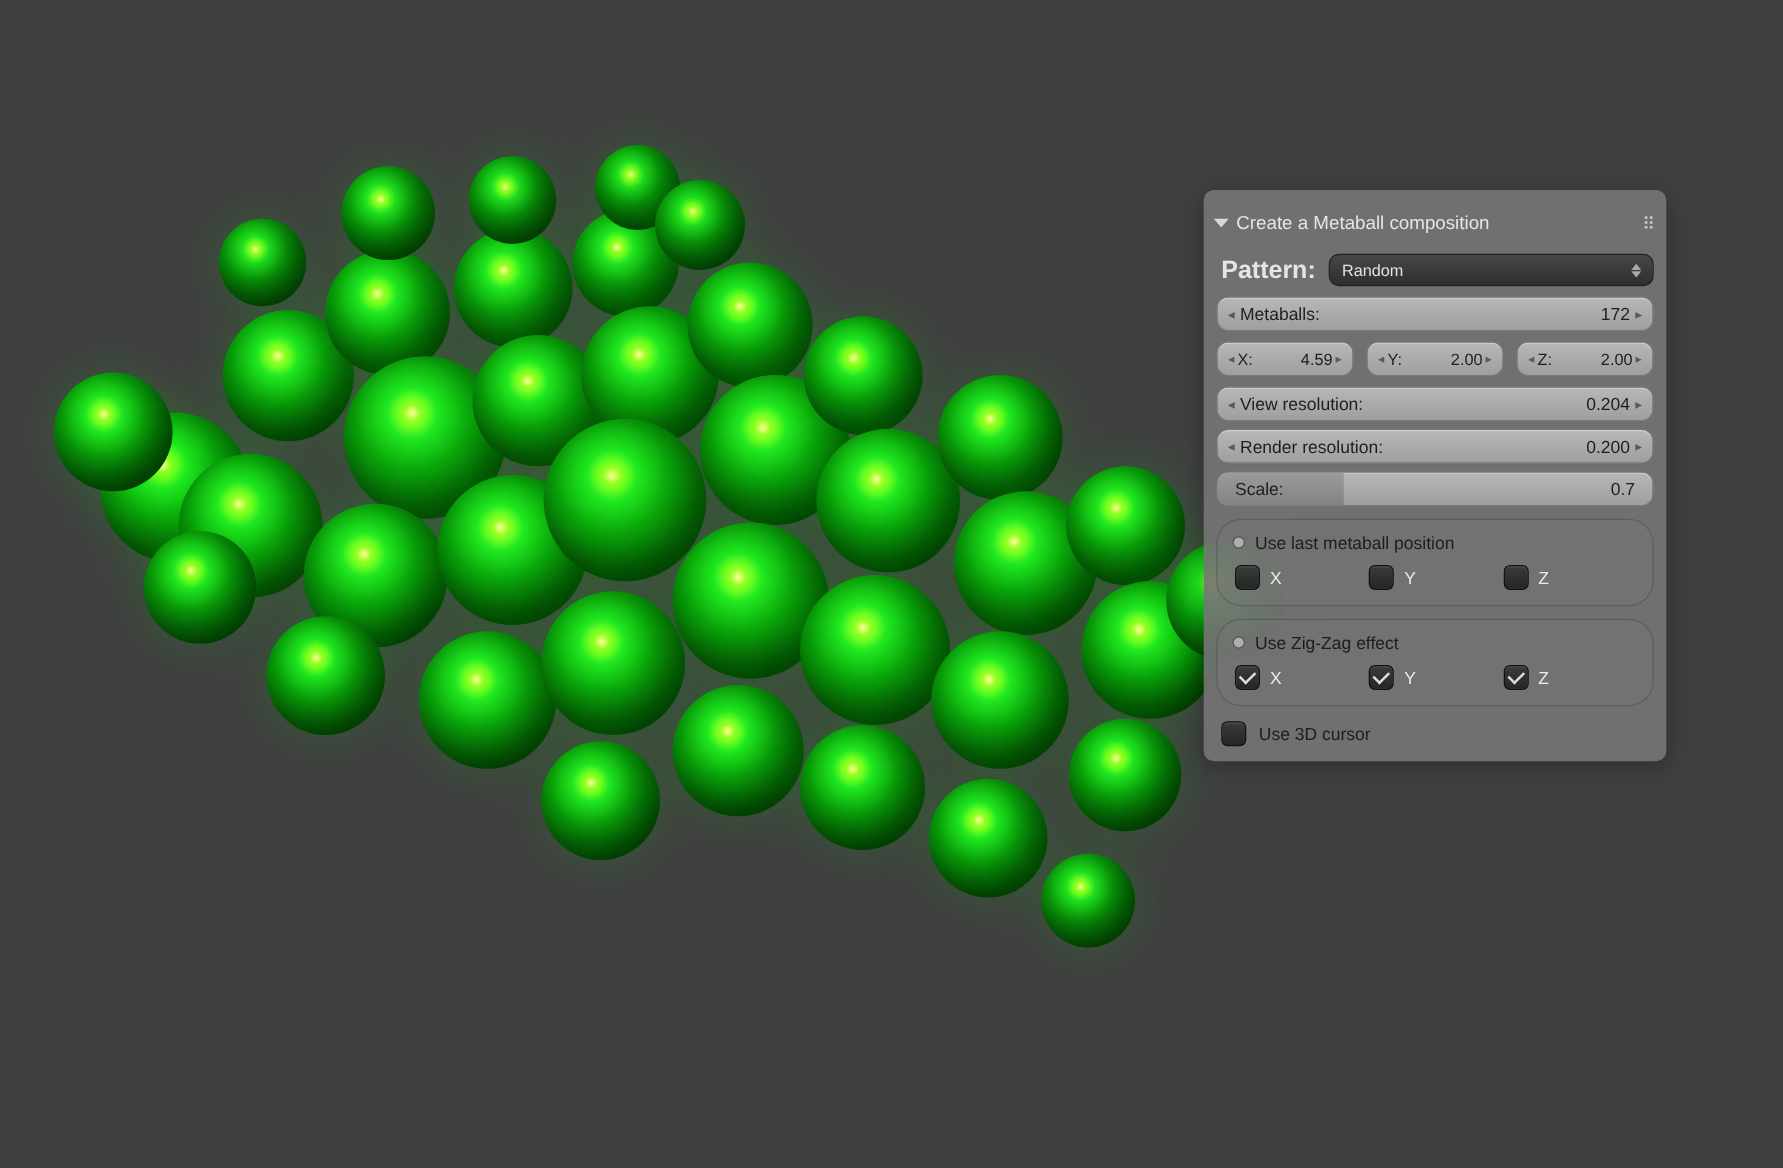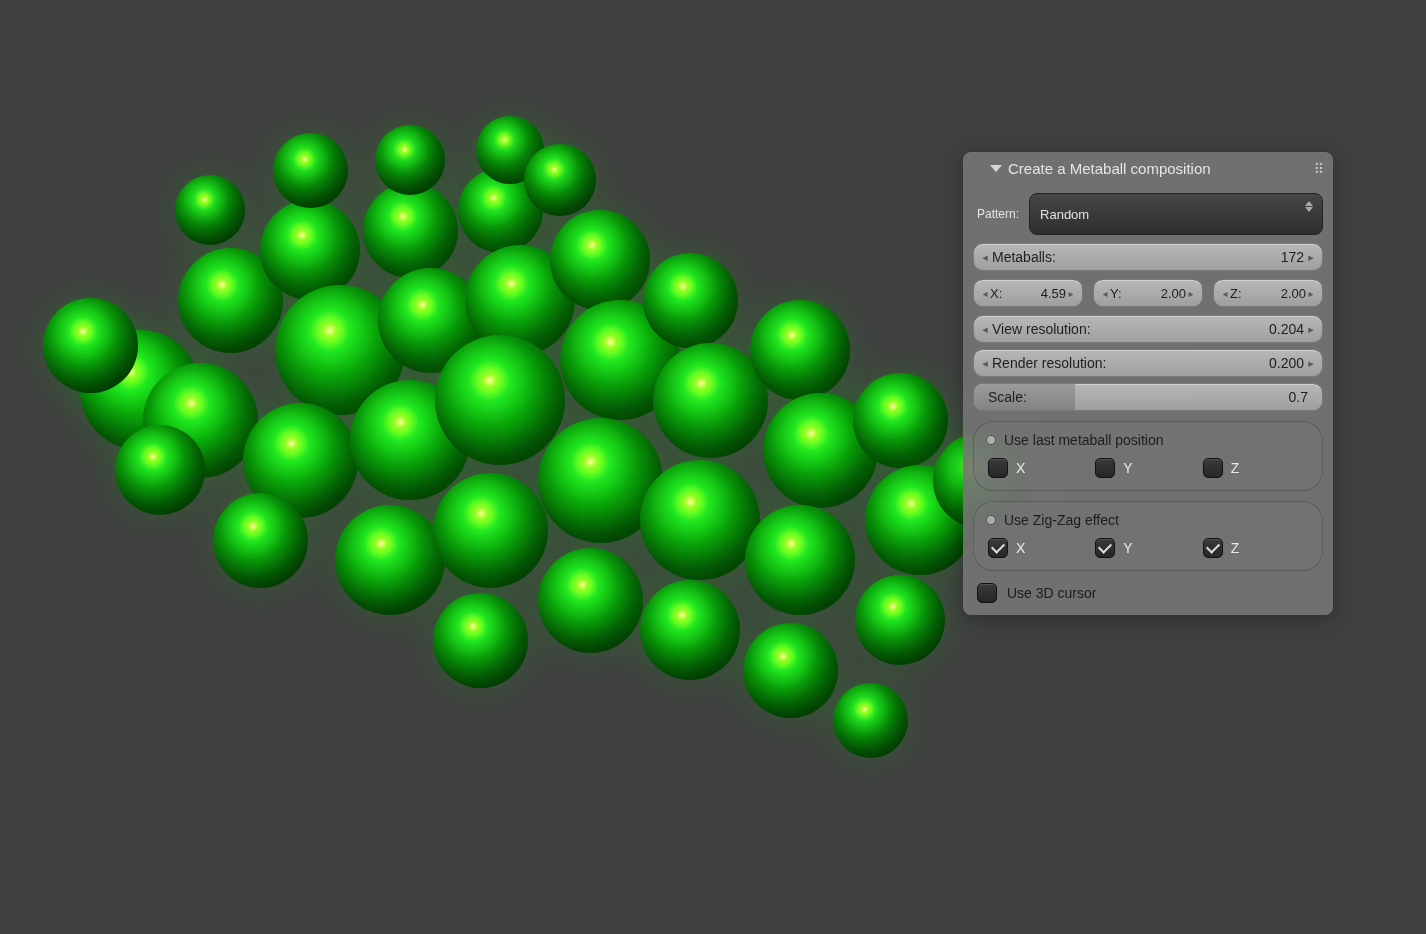--- a/index.html
+++ b/index.html
@@ -42,49 +42,48 @@
     padding: 0 0 12px 0;
     color: #1c1c1c;
     font-size: 13px;
     box-shadow: 0 4px 18px rgba(0,0,0,0.25);
     backdrop-filter: blur(1px);
   }
 
   .panel-header {
     display: flex;
     align-items: center;
-    padding: 8px 10px 8px 8px;
+    padding: 18px 10px 8px 8px;
     font-size: 15px;
     color: #e5e5e5;
     font-weight: 500;
-    margin-left: 19px;
   }
   .panel-header .tri {
     width: 0; height: 0;
     border-left: 6px solid transparent;
     border-right: 6px solid transparent;
     border-top: 7px solid #d8d8d8;
     margin-right: 6px;
   }
   .panel-header .grip {
     margin-left: auto;
     font-size: 14px;
     color: #c8c8c8;
     letter-spacing: -1px;
   }
 
   .panel-body { padding: 0 10px; }
   .row { margin-top: 8px; }
 
   .pattern-row { display: flex; align-items: center; gap: 10px; }
-  .pattern-row .lbl { color: #e5e5e5; padding-left: 4px; font-size: 12px; }
+  .pattern-row .lbl { color: #e5e5e5; padding-left: 4px; font-size: 20px; font-weight: bold; }
 
   .select {
     flex: 1;
-    height: 42px;
+    height: 26px;
     border-radius: 8px;
     background: linear-gradient(#474747,#2e2e2e);
     color: #e2e2e2;
     display: flex;
     align-items: center;
     padding: 0 10px;
     position: relative;
     border: 1px solid #222;
     font-size: 13px;
   }

